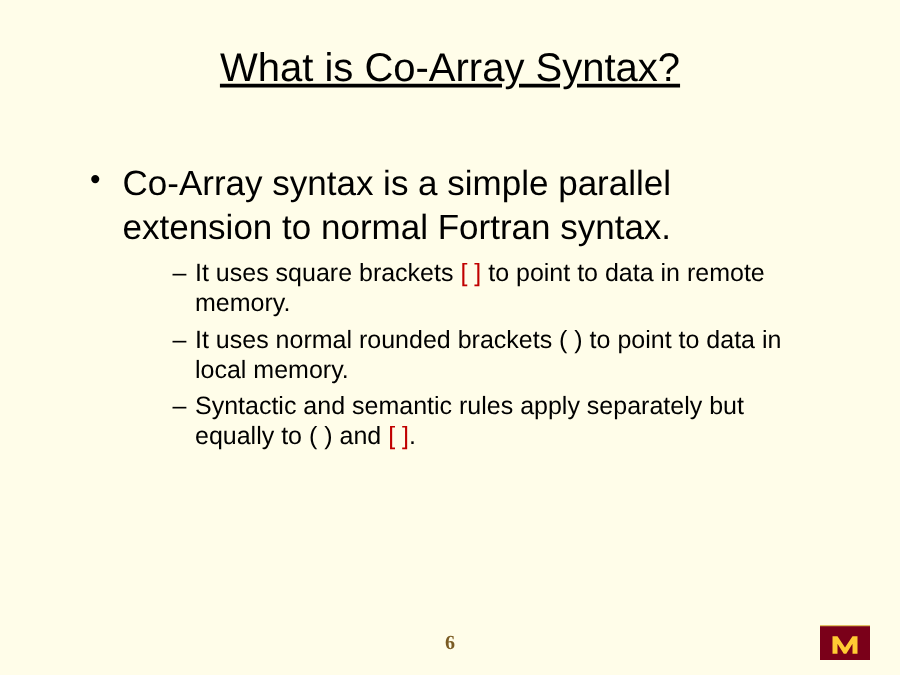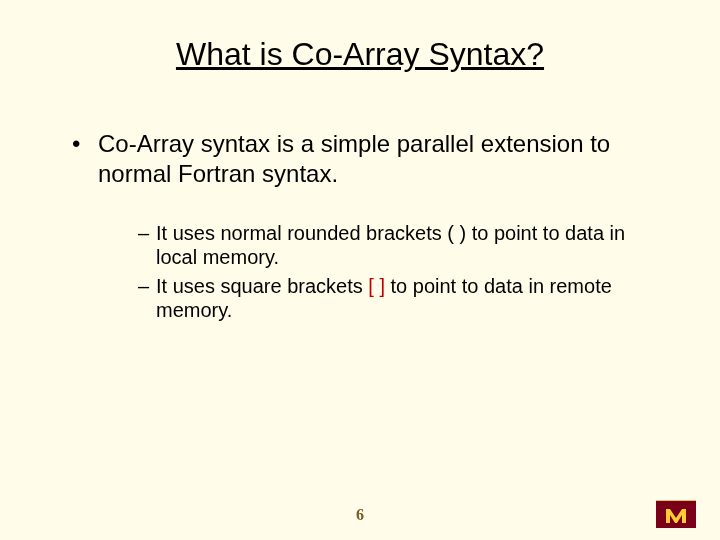--- a/index.html
+++ b/index.html
@@ -19,26 +19,26 @@
     }
     .title {
       text-align: center;
       font-size: 32px;
       font-weight: 400;
       margin-top: 6px;
       margin-bottom: 56px;
       text-decoration: underline;
     }
     .main-bullet {
-      font-size: 24px;
+      font-size: 28px;
       line-height: 1.25;
       padding-left: 68px;
       padding-right: 40px;
       position: relative;
-      margin-bottom: 32px;
+      margin-bottom: 8px;
     }
     .main-bullet::before {
       content: "•";
       position: absolute;
       left: 42px;
       top: 0;
       font-size: 24px;
     }
     .sub-list {
       padding-left: 108px;
@@ -88,24 +88,27 @@
 </head>
 <body>
 
 <div class="slide">
   <h1 class="title">What is Co-Array Syntax?</h1>
 
   <div class="main-bullet">Co-Array syntax is a simple parallel extension to normal Fortran syntax.</div>
 
   <div class="sub-list">
     <div class="sub-bullet">
+      <span>It uses square brackets </span><span class="brackets-red">[ ]</span><span> to point to data in remote memory.</span>
+    </div>
+    <div class="sub-bullet">
       <span>It uses normal rounded brackets ( ) to point to data in local memory.</span>
     </div>
     <div class="sub-bullet">
-      <span>It uses square brackets </span><span class="brackets-red">[ ]</span><span> to point to data in remote memory.</span>
+      <span>Syntactic and semantic rules apply separately but equally to ( ) and </span><span class="brackets-red">[ ]</span><span>.</span>
     </div>
   </div>
 </div>
 
 <div class="page-num">6</div>
 
 <div class="logo">
   <svg width="24" height="20" viewBox="0 0 24 20">
     <path d="M 2 18 L 2 4 L 6 4 L 12 13 L 18 4 L 22 4 L 22 18 L 18 18 L 18 10 L 13 18 L 11 18 L 6 10 L 6 18 Z" fill="#ffcc33"></path>
   </svg>

